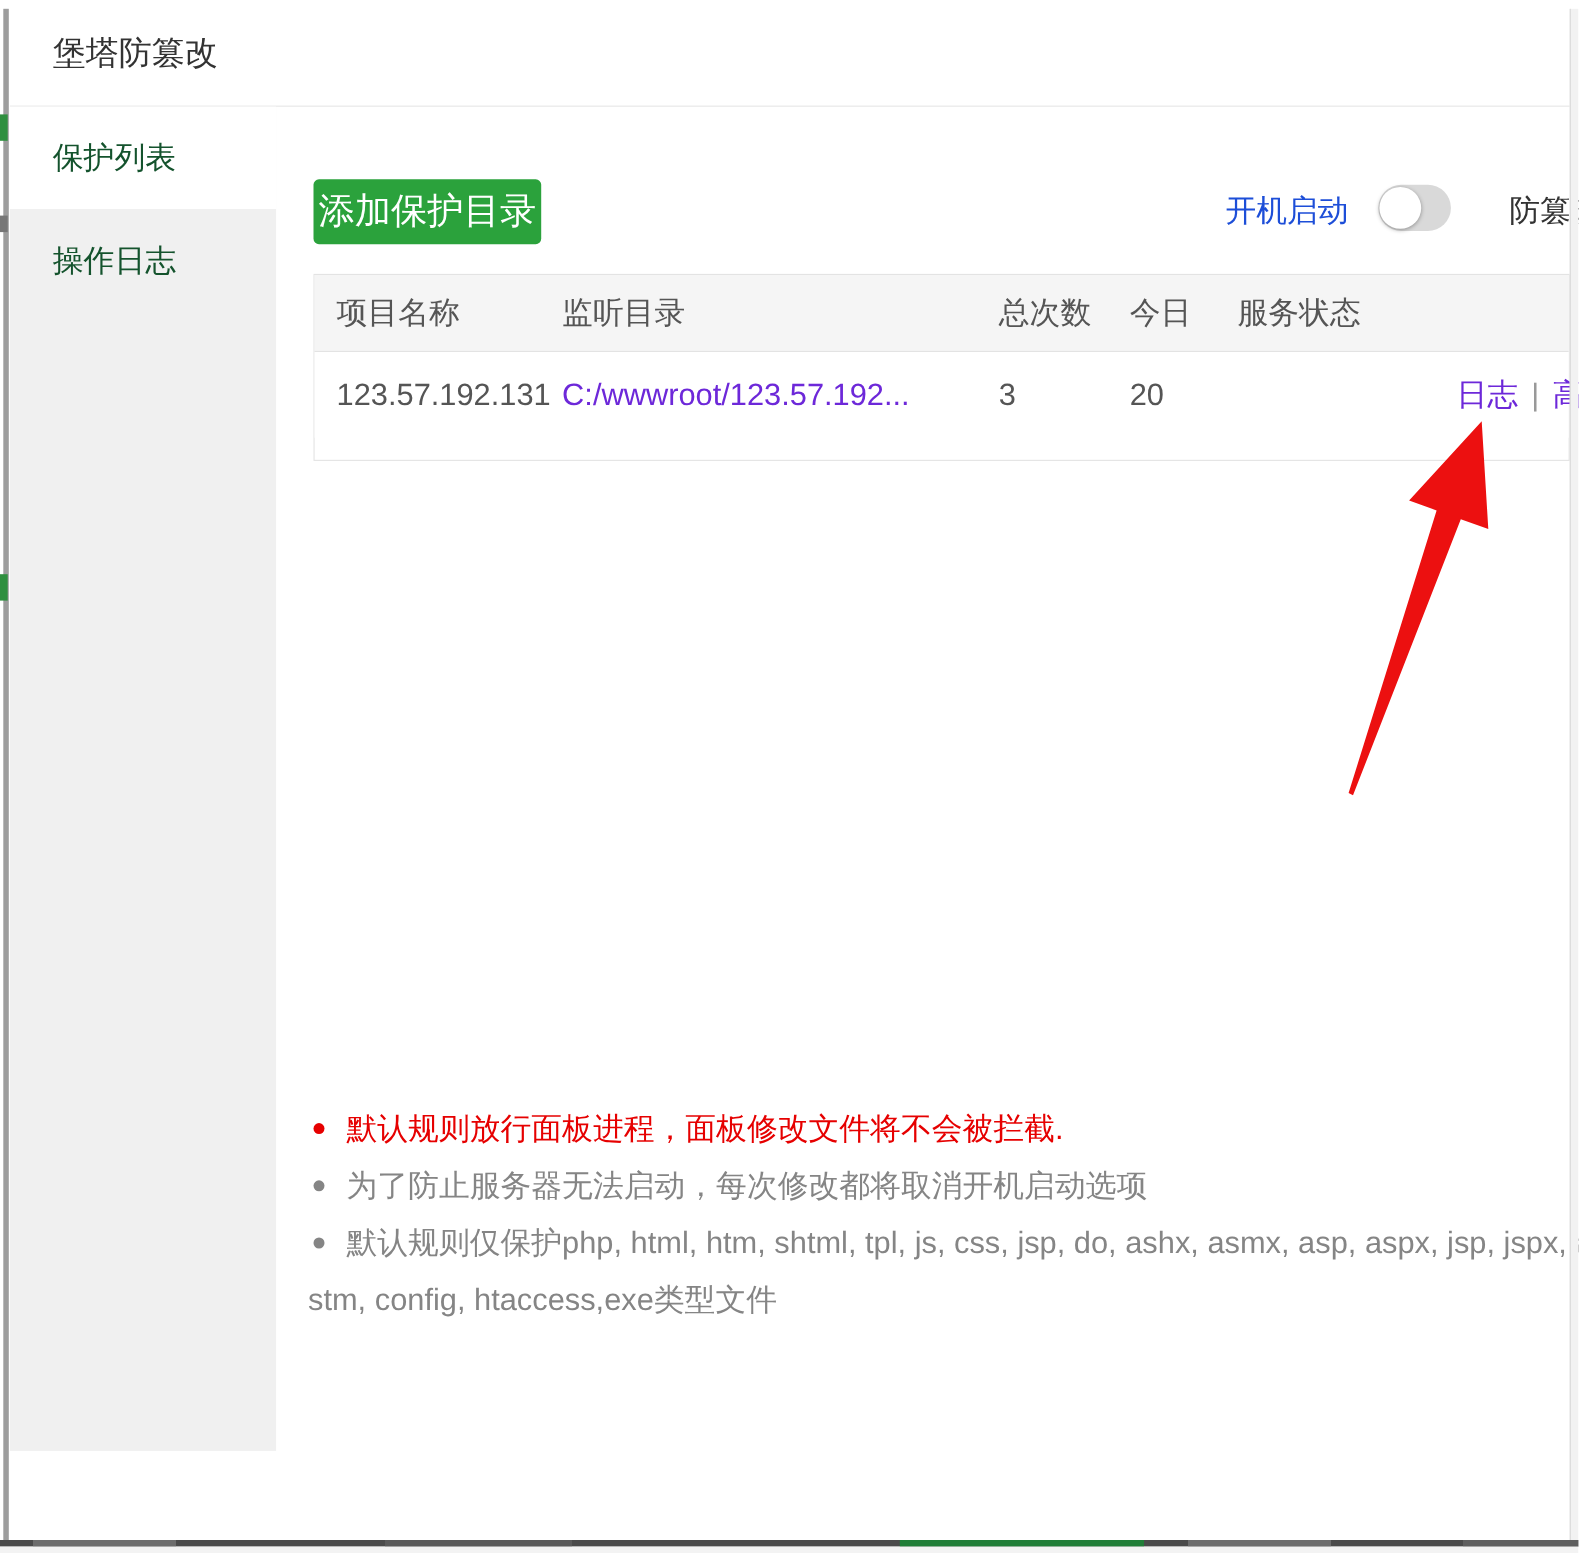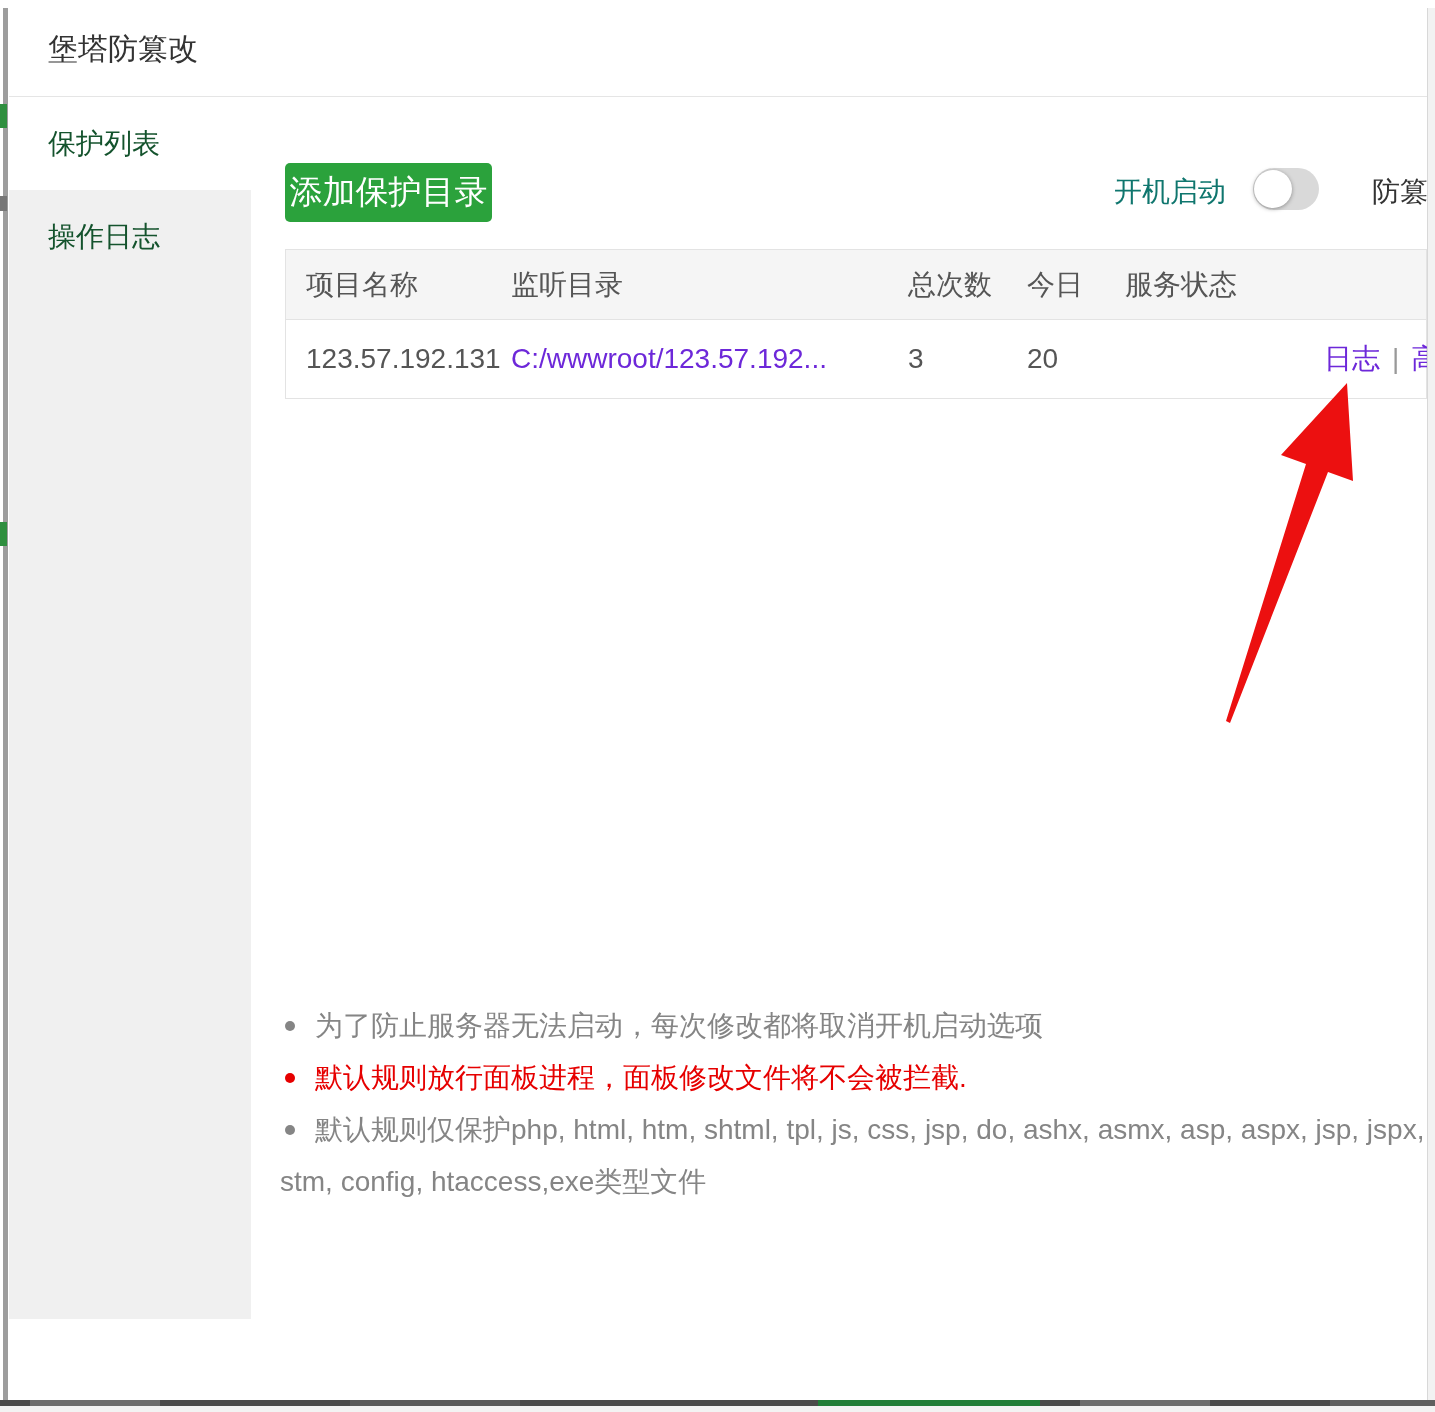--- a/index.html
+++ b/index.html
@@ -37,27 +37,27 @@
   .dlg-title { left:48px; top:28px; font-size:30px; line-height:42px; color:#333; z-index:2; }
   .header-divider { left:9px; top:96px; width:1418px; height:1px; background:#e5e5e5; z-index:2; }
 
   
   .sidebar { left:9px; top:97px; width:242px; height:1222px; background:#f0f0f0; z-index:2; }
   .side-tab { position:relative; width:100%; height:93px; font-size:28px; color:#14532d; display:flex; align-items:center; padding-left:39px; cursor:pointer; }
   .side-tab.active { background:#ffffff; }
 
   
   .add-btn { left:285px; top:163px; width:207px; height:59px; background:#2ba23c; border:none; border-radius:5px; color:#fff; font-size:33px; z-index:2; cursor:pointer; font-family:inherit; }
-  .autostart-label { left:1114px; top:172px; font-size:28px; line-height:40px; color:#0f766e; z-index:2;text-align:right; }
+  .autostart-label { left:1114px; top:172px; font-size:28px; line-height:40px; color:#1d4ed8; z-index:2;text-align:right; }
   .toggle { left:1253px; top:168px; width:66px; height:42px; background:#d9d9d9; border-radius:21px; z-index:2; cursor:pointer; }
   .toggle .knob { position:absolute; left:1px; top:2px; width:38px; height:38px; background:#fff; border-radius:50%; box-shadow:0 1px 4px rgba(0,0,0,0.35); }
   .tamper-label { left:1372px; top:172px; font-size:28px; line-height:40px; color:#333; white-space:nowrap; z-index:2; }
 
   
-  .ptable { left:285px; top:249px; width:1142px; height:150px; border:1px solid #e3e3e3; z-index:2; }
+  .ptable { left:285px; top:249px; width:1142px; height:170px; border:1px solid #e3e3e3; z-index:2; }
   .thead { position:absolute; left:0; top:0; width:100%; height:70px; background:#f5f5f5; border-bottom:1px solid #e3e3e3; }
   .trow  { position:absolute; left:0; top:70px; width:100%; height:78px; background:#fff; }
   .cell { position:absolute; font-size:28px; line-height:70px; color:#555; white-space:nowrap; }
   .trow .cell { line-height:78px; }
   .c-name   { left:20px; }
   .c-dir    { left:225px; }
   .c-total  { left:622px; }
   .c-today  { left:741px; }
   .c-status { left:839px; }
   .c-actions{ left:1038px; }
@@ -134,27 +134,27 @@
       <a class="glink">日志</a><span class="act-sep">|</span><a class="glink">高</a>
     </div>
   </div>
 </div>
 
 <svg class="abs arrow-svg" viewBox="0 0 255 420">
   <polygon points="167,43 173,141 148,132 50,383 46,381 126,124 101,115" fill="#ec1010"></polygon>
 </svg>
 
 <div class="abs notes">
+  <div class="note red">
+    <span class="dot"></span>
+    <span>默认规则放行面板进程，面板修改文件将不会被拦截.</span>
+  </div>
   <div class="note">
     <span class="dot"></span>
     <span>为了防止服务器无法启动，每次修改都将取消开机启动选项</span>
-  </div>
-  <div class="note red">
-    <span class="dot"></span>
-    <span>默认规则放行面板进程，面板修改文件将不会被拦截.</span>
   </div>
   <div class="note">
     <span class="dot"></span>
     <span>默认规则仅保护php, html, htm, shtml, tpl, js, css, jsp, do, ashx, asmx, asp, aspx, jsp, jspx, axd, c</span>
   </div>
   <div class="note cont">
     <span>stm, config, htaccess,exe类型文件</span>
   </div>
 </div>
 

